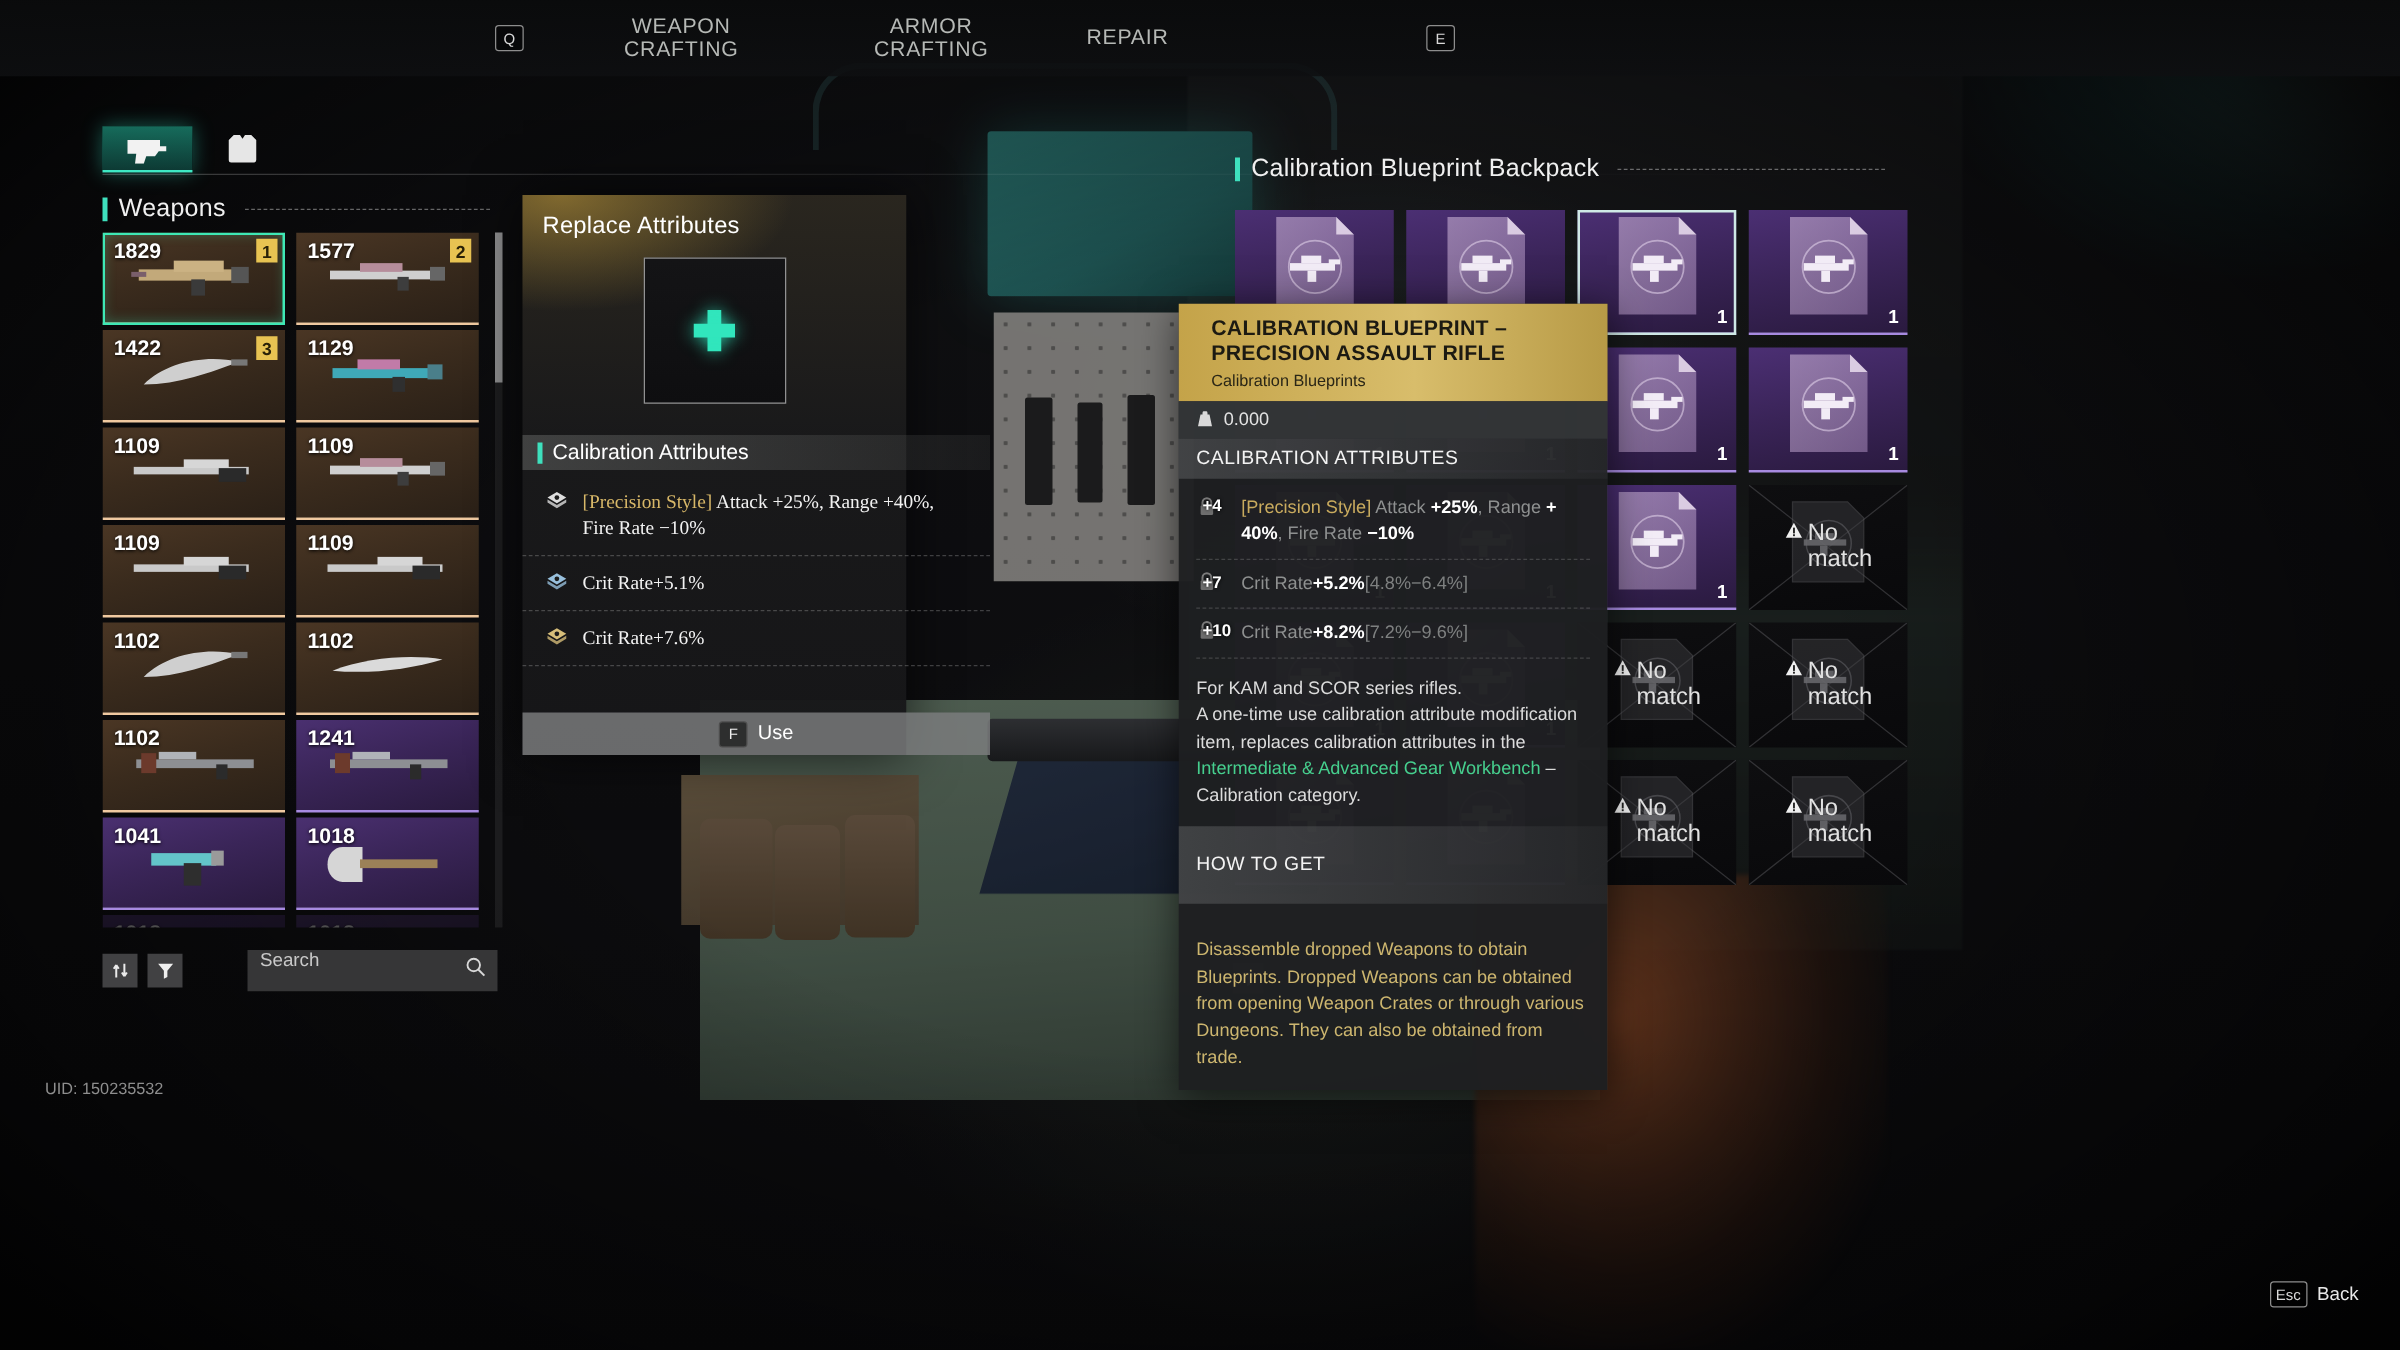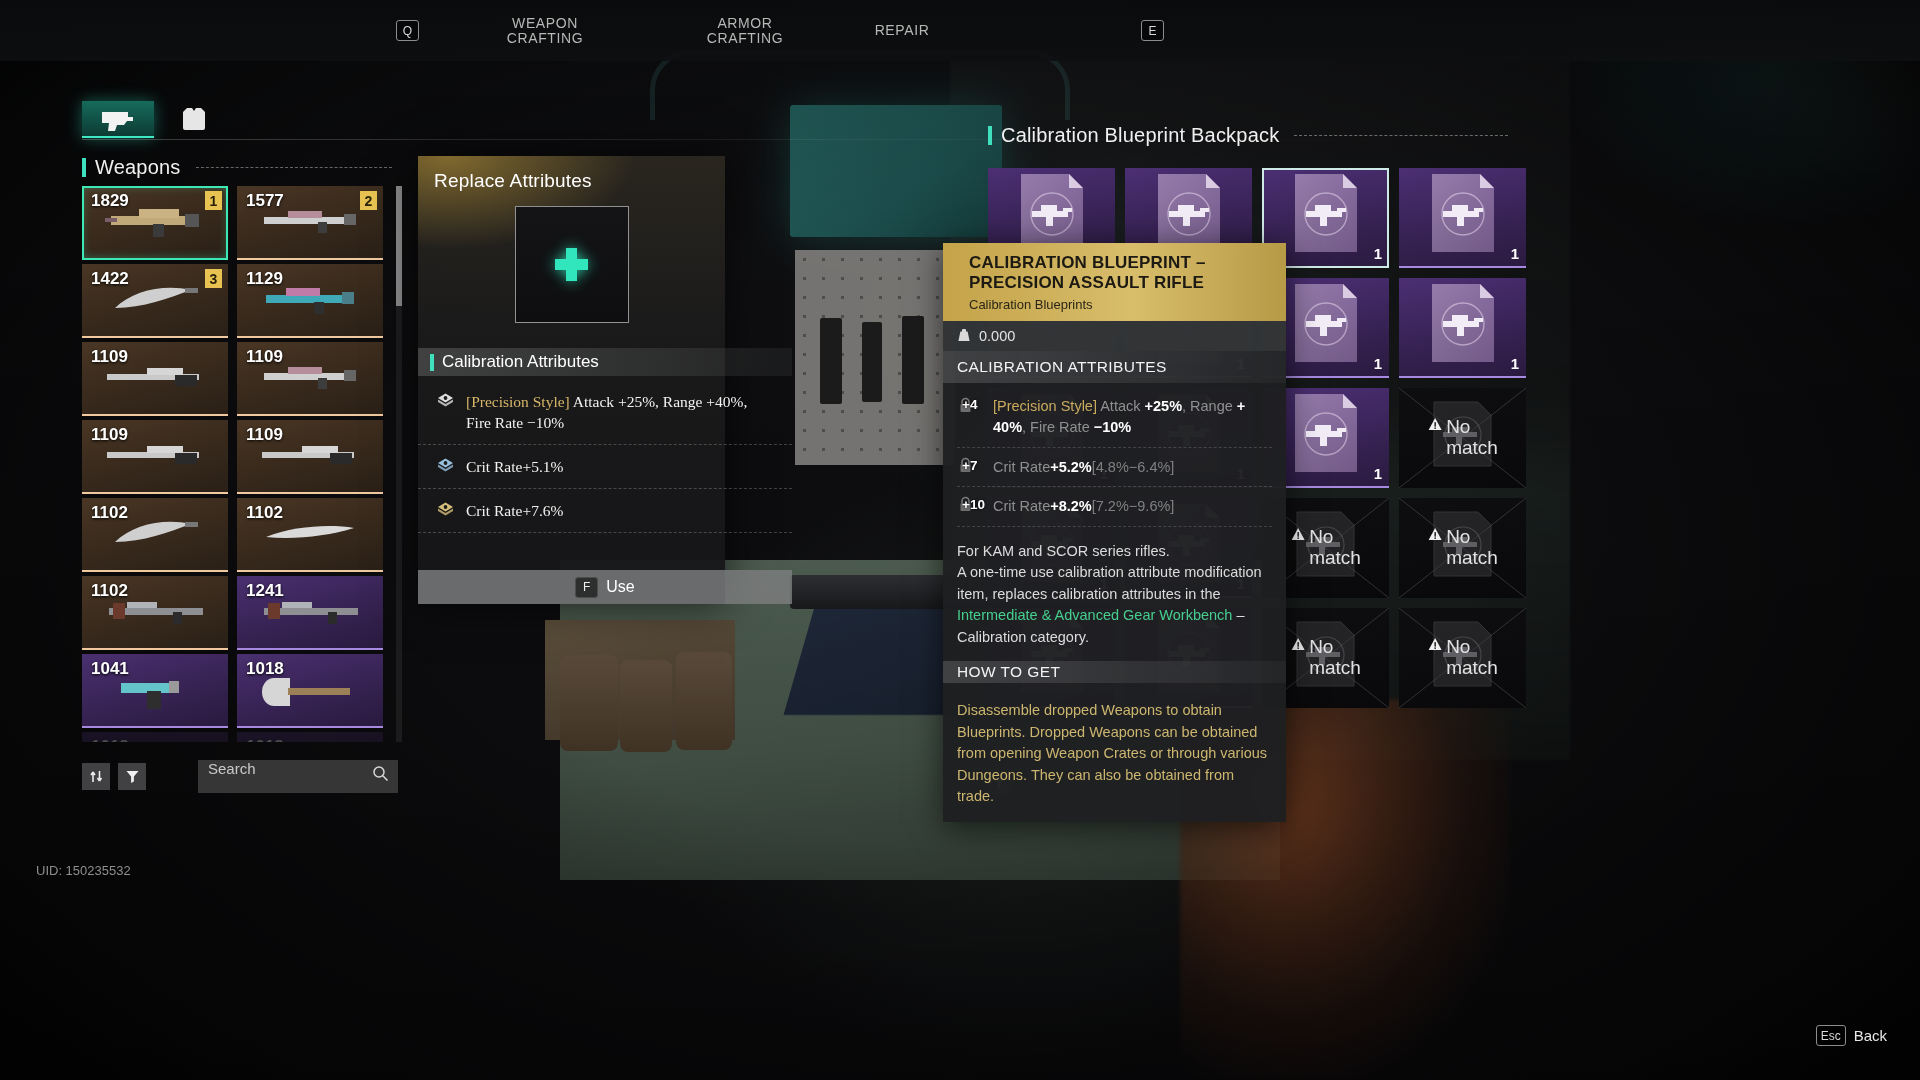--- a/index.html
+++ b/index.html
@@ -92,21 +92,21 @@
     border:1px solid #8d8d8d; border-radius:3px;
     font-size:12px; color:#d9d9d9; background:rgba(0,0,0,.35);
     font-family:"Liberation Sans", sans-serif;
   }
   .nav-key-q { position:absolute; left:396px; top:20px; }
   .nav-key-e { position:absolute; left:1141px; top:20px; }
   .navtab {
     position:absolute; top:0; height:61px;
     display:flex; flex-direction:column; align-items:center; justify-content:center;
     text-align:center; line-height:1.07; letter-spacing:.6px;
-    font-size:14px; color:#b6b9b6; cursor:pointer; white-space:pre-line;
+    font-size:17px; color:#b6b9b6; cursor:pointer; white-space:pre-line;
   }
   .navtab.active { color:#ffffff; }
   .navtab.active::after {
     content:""; position:absolute; left:-26px; right:-26px; bottom:0; height:3px;
     background:linear-gradient(90deg, transparent, #2fe3cf 45%, #2fe3cf 55%, transparent);
     box-shadow:0 0 22px 5px rgba(47,227,207,.55);
   }
   .nav-wc  { left:460px; width:170px; }
   .nav-ac  { left:660px; width:170px; }
   .nav-rep { left:843px; width:118px; }
@@ -285,24 +285,24 @@
   .tt-lock { position:absolute; left:0; top:8px; display:flex; align-items:center; }
   .tt-lock .lv { font-size:13.5px; font-weight:bold; color:#fff; margin-left:-12px; text-shadow:0 0 3px #000; }
   .tt-attr .hl { color:#ffffff; font-weight:bold; }
   .tt-attr .style-tag { color:#c9ab5e; }
   .tt-attr .rng { color:#7e8080; }
   .tt-desc {
     padding:12px 14px 13px 14px; font-size:14.5px; line-height:1.48; color:#dcdcdc;
   }
   .tt-desc .green { color:#46cf8e; }
   .tt-how-head {
-    padding:2px 14px; font-size:15.5px; color:#f3f3f3; letter-spacing:.4px;
+    padding:22px 14px; font-size:15.5px; color:#f3f3f3; letter-spacing:.4px;
     background:linear-gradient(90deg, rgba(92,94,96,.55), rgba(64,66,68,.2));
   }
-  .tt-how-body { padding:17px 14px 14px 14px; font-size:14.5px; line-height:1.49; color:#cdb66f; }
+  .tt-how-body { padding:27px 14px 14px 14px; font-size:14.5px; line-height:1.49; color:#cdb66f; }
 
   
   .footer-back {
     position:absolute; right:33px; bottom:34px; display:flex; align-items:center; gap:8px;
     font-size:15px; color:#e8e8e8; cursor:pointer;
   }
   .footer-back .key-badge { min-width:30px; }
 </style>
 </head>
 <body>

